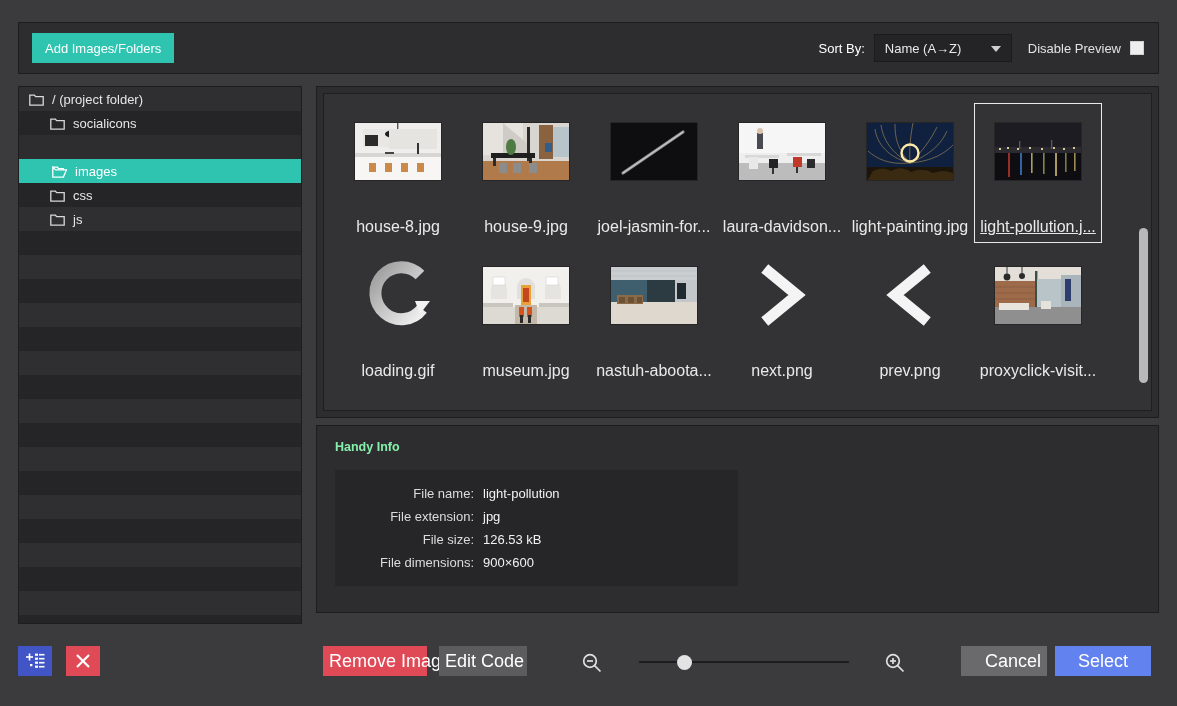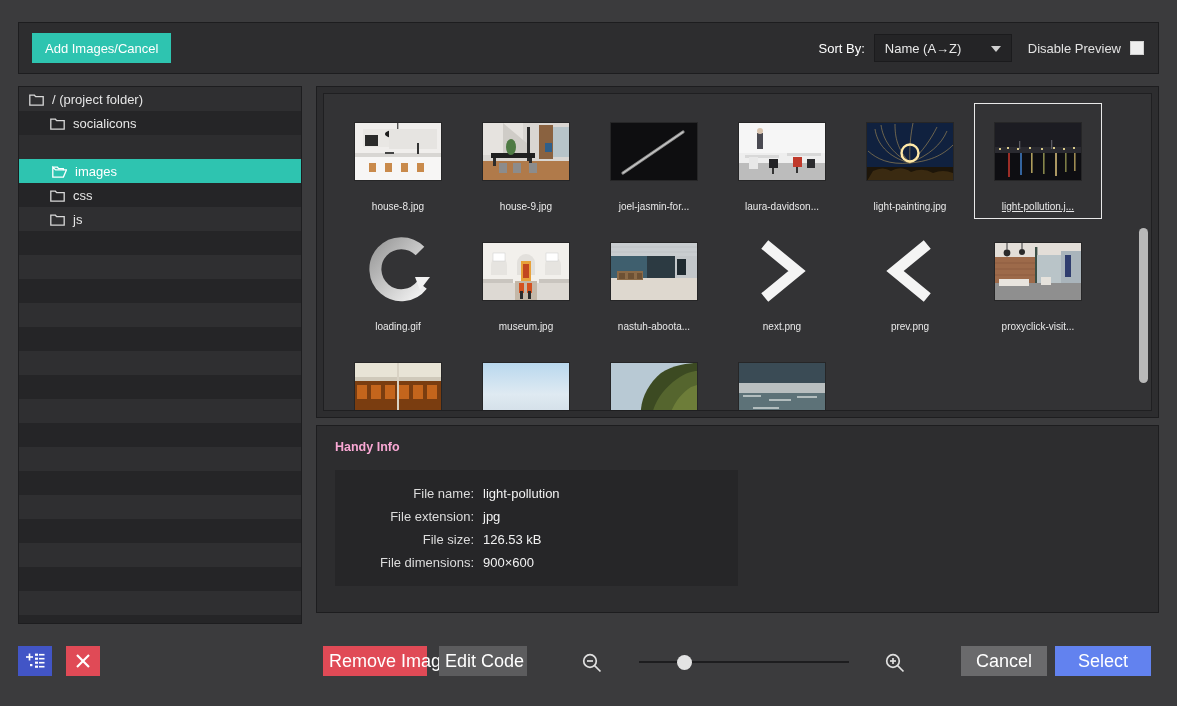--- a/index.html
+++ b/index.html
@@ -129,22 +129,22 @@
     margin-top: -7px;
     margin-bottom: 11px;
     text-decoration: underline;
   }
   .thumb {
     display: block;
     box-shadow: 0 0 0 1px rgba(0,0,0,0.25);
     background-size: cover;
   }
   .cell-label {
-    margin-top: 9px;
-    font-size: 10px;
+    margin-top: 26px;
+    font-size: 16px;
     color: #e9e9e9;
     white-space: nowrap;
     text-align: center;
   }
   .scrollbar-track {
     position: absolute; right: 3px; top: 4px;
     width: 9px; bottom: 4px;
   }
   .scrollbar-thumb {
     position: absolute; left: 0; top: 130px;
@@ -155,21 +155,21 @@
   }
 
   
   .info-panel {
     position: absolute; left: 316px; top: 425px;
     width: 843px; height: 188px;
     background: #2d2d2f;
     border: 1px solid #1d1d1f;
     padding: 14px 18px;
   }
-  .info-title { font-size: 12.5px; font-weight: bold; color: #f9a8d4; }
+  .info-title { font-size: 12.5px; font-weight: bold; color: #86efac; }
   .info-box {
     margin-top: 16px;
     width: 403px; height: 116px;
     background: #262628;
     padding: 16px 0 0 0;
   }
   .info-row { display: flex; font-size: 13px; margin-bottom: 8px; }
   .info-key {
     width: 148px; text-align: right; padding-right: 9px;
     color: #dcdcdc;
@@ -188,42 +188,42 @@
   .icon-btn.red  { left: 66px; background: #e04a56; }
   .flat-btn {
     position: absolute; top: 6px;
     height: 30px; border: none;
     font-size: 18px; color: #ffffff;
     font-family: "Liberation Sans", sans-serif;
     cursor: pointer; white-space: nowrap;
   }
   .btn-remove { left: 323px; width: 104px; background: #e04a56; }
   .btn-edit   { left: 439px; width: 88px;  background: #5c5c5e; }
-  .btn-cancel { left: 961px; width: 86px;  background: #6a6a6c; }
+  .btn-cancel { left: 961px; width: 86px;  background: #6a6a6c; text-align: right; }
   .btn-select { left: 1055px; width: 96px; background: #6282ef; }
   .zoom-out-icon { position: absolute; left: 581px; top: 12px; cursor: pointer; }
   .zoom-in-icon  { position: absolute; left: 884px; top: 12px; cursor: pointer; }
   .slider-track {
     position: absolute; left: 639px; top: 21px;
     width: 210px; height: 2px; background: #1d1d1f;
     cursor: pointer;
   }
   .slider-handle {
     position: absolute; left: 677px; top: 15px;
     width: 15px; height: 15px; border-radius: 50%;
     background: #e3e3e3; cursor: pointer;
   }
 </style>
 </head>
 <body>
 
 <div class="app">
 
   <div class="topbar">
-    <button class="add-btn">Add Images/Cancel</button>
+    <button class="add-btn">Add Images/Folders</button>
     <div class="topbar-right">
       <span class="sortby-label">Sort By:</span>
       <div class="select-box">
         <span>Name (A→Z)</span>
         <span class="select-caret"></span>
       </div>
       <span class="disable-label">Disable Preview</span>
       <span class="checkbox"></span>
     </div>
   </div>

